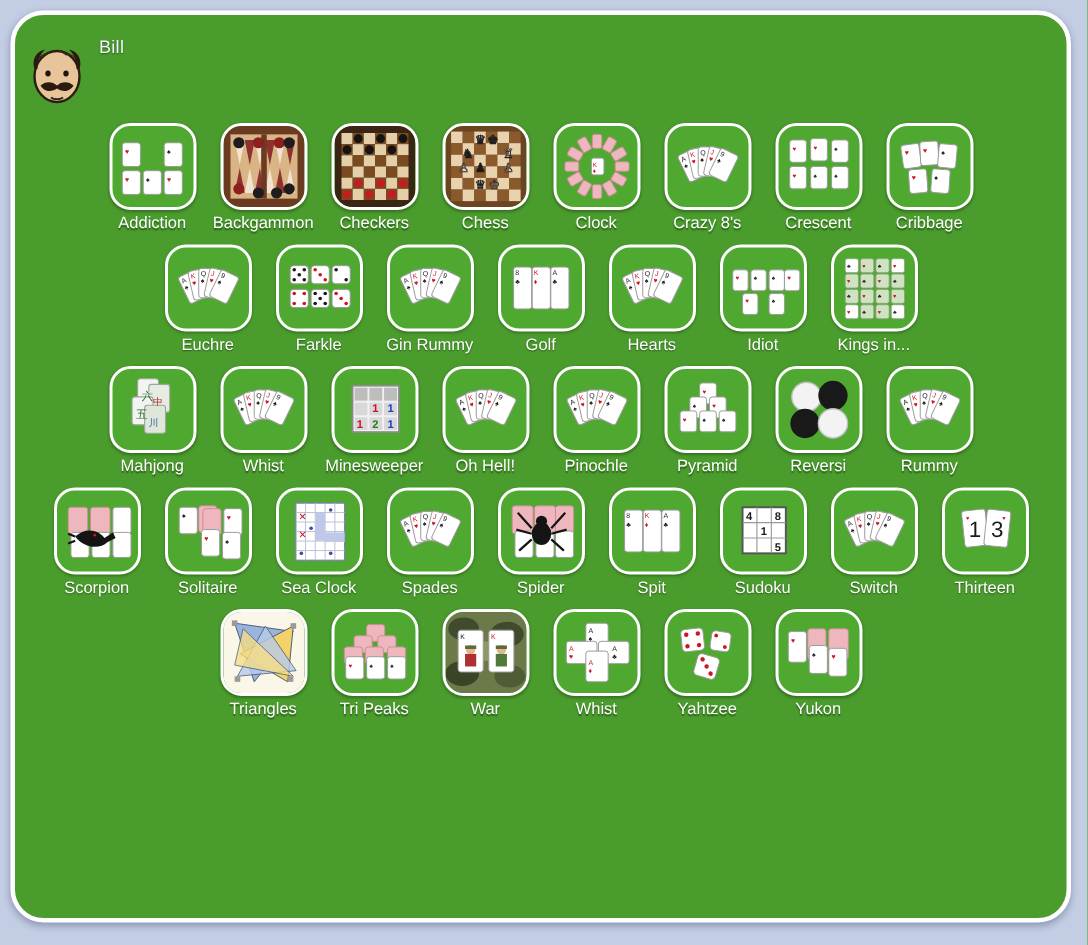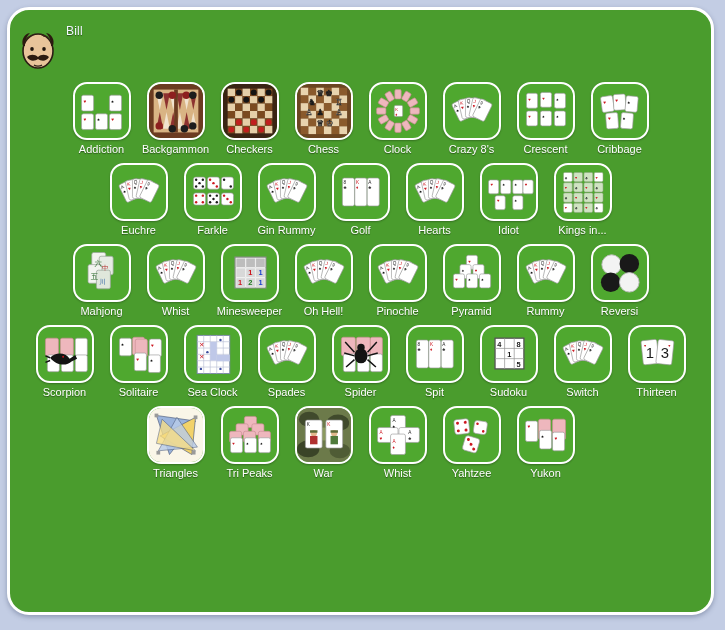--- a/index.html
+++ b/index.html
@@ -727,59 +727,59 @@
       <text x="11" y="38" font-size="4.5" class="red" font-family="Liberation Sans, sans-serif">♥</text>
               <text x="25" y="38" font-size="4.5" class="blk" font-family="Liberation Sans, sans-serif">♠</text>
               <text x="39" y="38" font-size="4.5" class="blk" font-family="Liberation Sans, sans-serif">♠</text>
     </svg>
           </div>
           <div class="tile-label">Pyramid</div>
         </div>
         <div class="tile">
           <div class="tile-art">
             <svg viewBox="0 0 58 58">
-              <g transform="rotate(-26 29 51)">
-         <rect x="22" y="15" width="14" height="21" rx="2" class="cardface"></rect>
-         <text x="23.4" y="20.5" font-size="5" class="blk" font-family="Liberation Sans, sans-serif">A</text>
-         <text x="23.4" y="25.5" font-size="5" class="blk" font-family="Liberation Sans, sans-serif">♠</text>
-       </g>
-              <g transform="rotate(-13 29 51)">
-         <rect x="22" y="15" width="14" height="21" rx="2" class="cardface"></rect>
-         <text x="23.4" y="20.5" font-size="5" class="red" font-family="Liberation Sans, sans-serif">K</text>
-         <text x="23.4" y="25.5" font-size="5" class="red" font-family="Liberation Sans, sans-serif">♥</text>
-       </g>
-              <g transform="rotate(0 29 51)">
-         <rect x="22" y="15" width="14" height="21" rx="2" class="cardface"></rect>
-         <text x="23.4" y="20.5" font-size="5" class="blk" font-family="Liberation Sans, sans-serif">Q</text>
-         <text x="23.4" y="25.5" font-size="5" class="blk" font-family="Liberation Sans, sans-serif">♠</text>
-       </g>
-              <g transform="rotate(13 29 51)">
-         <rect x="22" y="15" width="14" height="21" rx="2" class="cardface"></rect>
-         <text x="23.4" y="20.5" font-size="5" class="red" font-family="Liberation Sans, sans-serif">J</text>
-         <text x="23.4" y="25.5" font-size="5" class="red" font-family="Liberation Sans, sans-serif">♥</text>
-       </g>
-              <g transform="rotate(26 29 51)">
-         <rect x="22" y="15" width="14" height="21" rx="2" class="cardface"></rect>
-         <text x="23.4" y="20.5" font-size="5" class="blk" font-family="Liberation Sans, sans-serif">9</text>
-         <text x="23.4" y="25.5" font-size="5" class="blk" font-family="Liberation Sans, sans-serif">♠</text>
-       </g>
-            </svg>
-          </div>
-          <div class="tile-label">Rummy</div>
-        </div>
-        <div class="tile">
-          <div class="tile-art">
-            <svg viewBox="0 0 58 58">
       <circle cx="20" cy="20" r="10.5" fill="#f3f3f3" stroke="#bdbdbd" stroke-width="1"></circle>
       <circle cx="39" cy="19" r="10.5" fill="#191919"></circle>
       <circle cx="19" cy="39" r="10.5" fill="#191919"></circle>
       <circle cx="39" cy="39" r="10.5" fill="#f3f3f3" stroke="#bdbdbd" stroke-width="1"></circle>
     </svg>
           </div>
           <div class="tile-label">Reversi</div>
+        </div>
+        <div class="tile">
+          <div class="tile-art">
+            <svg viewBox="0 0 58 58">
+              <g transform="rotate(-26 29 51)">
+         <rect x="22" y="15" width="14" height="21" rx="2" class="cardface"></rect>
+         <text x="23.4" y="20.5" font-size="5" class="blk" font-family="Liberation Sans, sans-serif">A</text>
+         <text x="23.4" y="25.5" font-size="5" class="blk" font-family="Liberation Sans, sans-serif">♠</text>
+       </g>
+              <g transform="rotate(-13 29 51)">
+         <rect x="22" y="15" width="14" height="21" rx="2" class="cardface"></rect>
+         <text x="23.4" y="20.5" font-size="5" class="red" font-family="Liberation Sans, sans-serif">K</text>
+         <text x="23.4" y="25.5" font-size="5" class="red" font-family="Liberation Sans, sans-serif">♥</text>
+       </g>
+              <g transform="rotate(0 29 51)">
+         <rect x="22" y="15" width="14" height="21" rx="2" class="cardface"></rect>
+         <text x="23.4" y="20.5" font-size="5" class="blk" font-family="Liberation Sans, sans-serif">Q</text>
+         <text x="23.4" y="25.5" font-size="5" class="blk" font-family="Liberation Sans, sans-serif">♠</text>
+       </g>
+              <g transform="rotate(13 29 51)">
+         <rect x="22" y="15" width="14" height="21" rx="2" class="cardface"></rect>
+         <text x="23.4" y="20.5" font-size="5" class="red" font-family="Liberation Sans, sans-serif">J</text>
+         <text x="23.4" y="25.5" font-size="5" class="red" font-family="Liberation Sans, sans-serif">♥</text>
+       </g>
+              <g transform="rotate(26 29 51)">
+         <rect x="22" y="15" width="14" height="21" rx="2" class="cardface"></rect>
+         <text x="23.4" y="20.5" font-size="5" class="blk" font-family="Liberation Sans, sans-serif">9</text>
+         <text x="23.4" y="25.5" font-size="5" class="blk" font-family="Liberation Sans, sans-serif">♠</text>
+       </g>
+            </svg>
+          </div>
+          <div class="tile-label">Rummy</div>
         </div>
       </div>
       <div class="row">
         <div class="tile">
           <div class="tile-art">
             <svg viewBox="0 0 58 58">
       <g transform="rotate(0 15 21.5)">
     <rect x="8" y="12" width="14" height="19" rx="2" class="cardback"></rect>
   </g>
               <g transform="rotate(0 31 21.5)">

